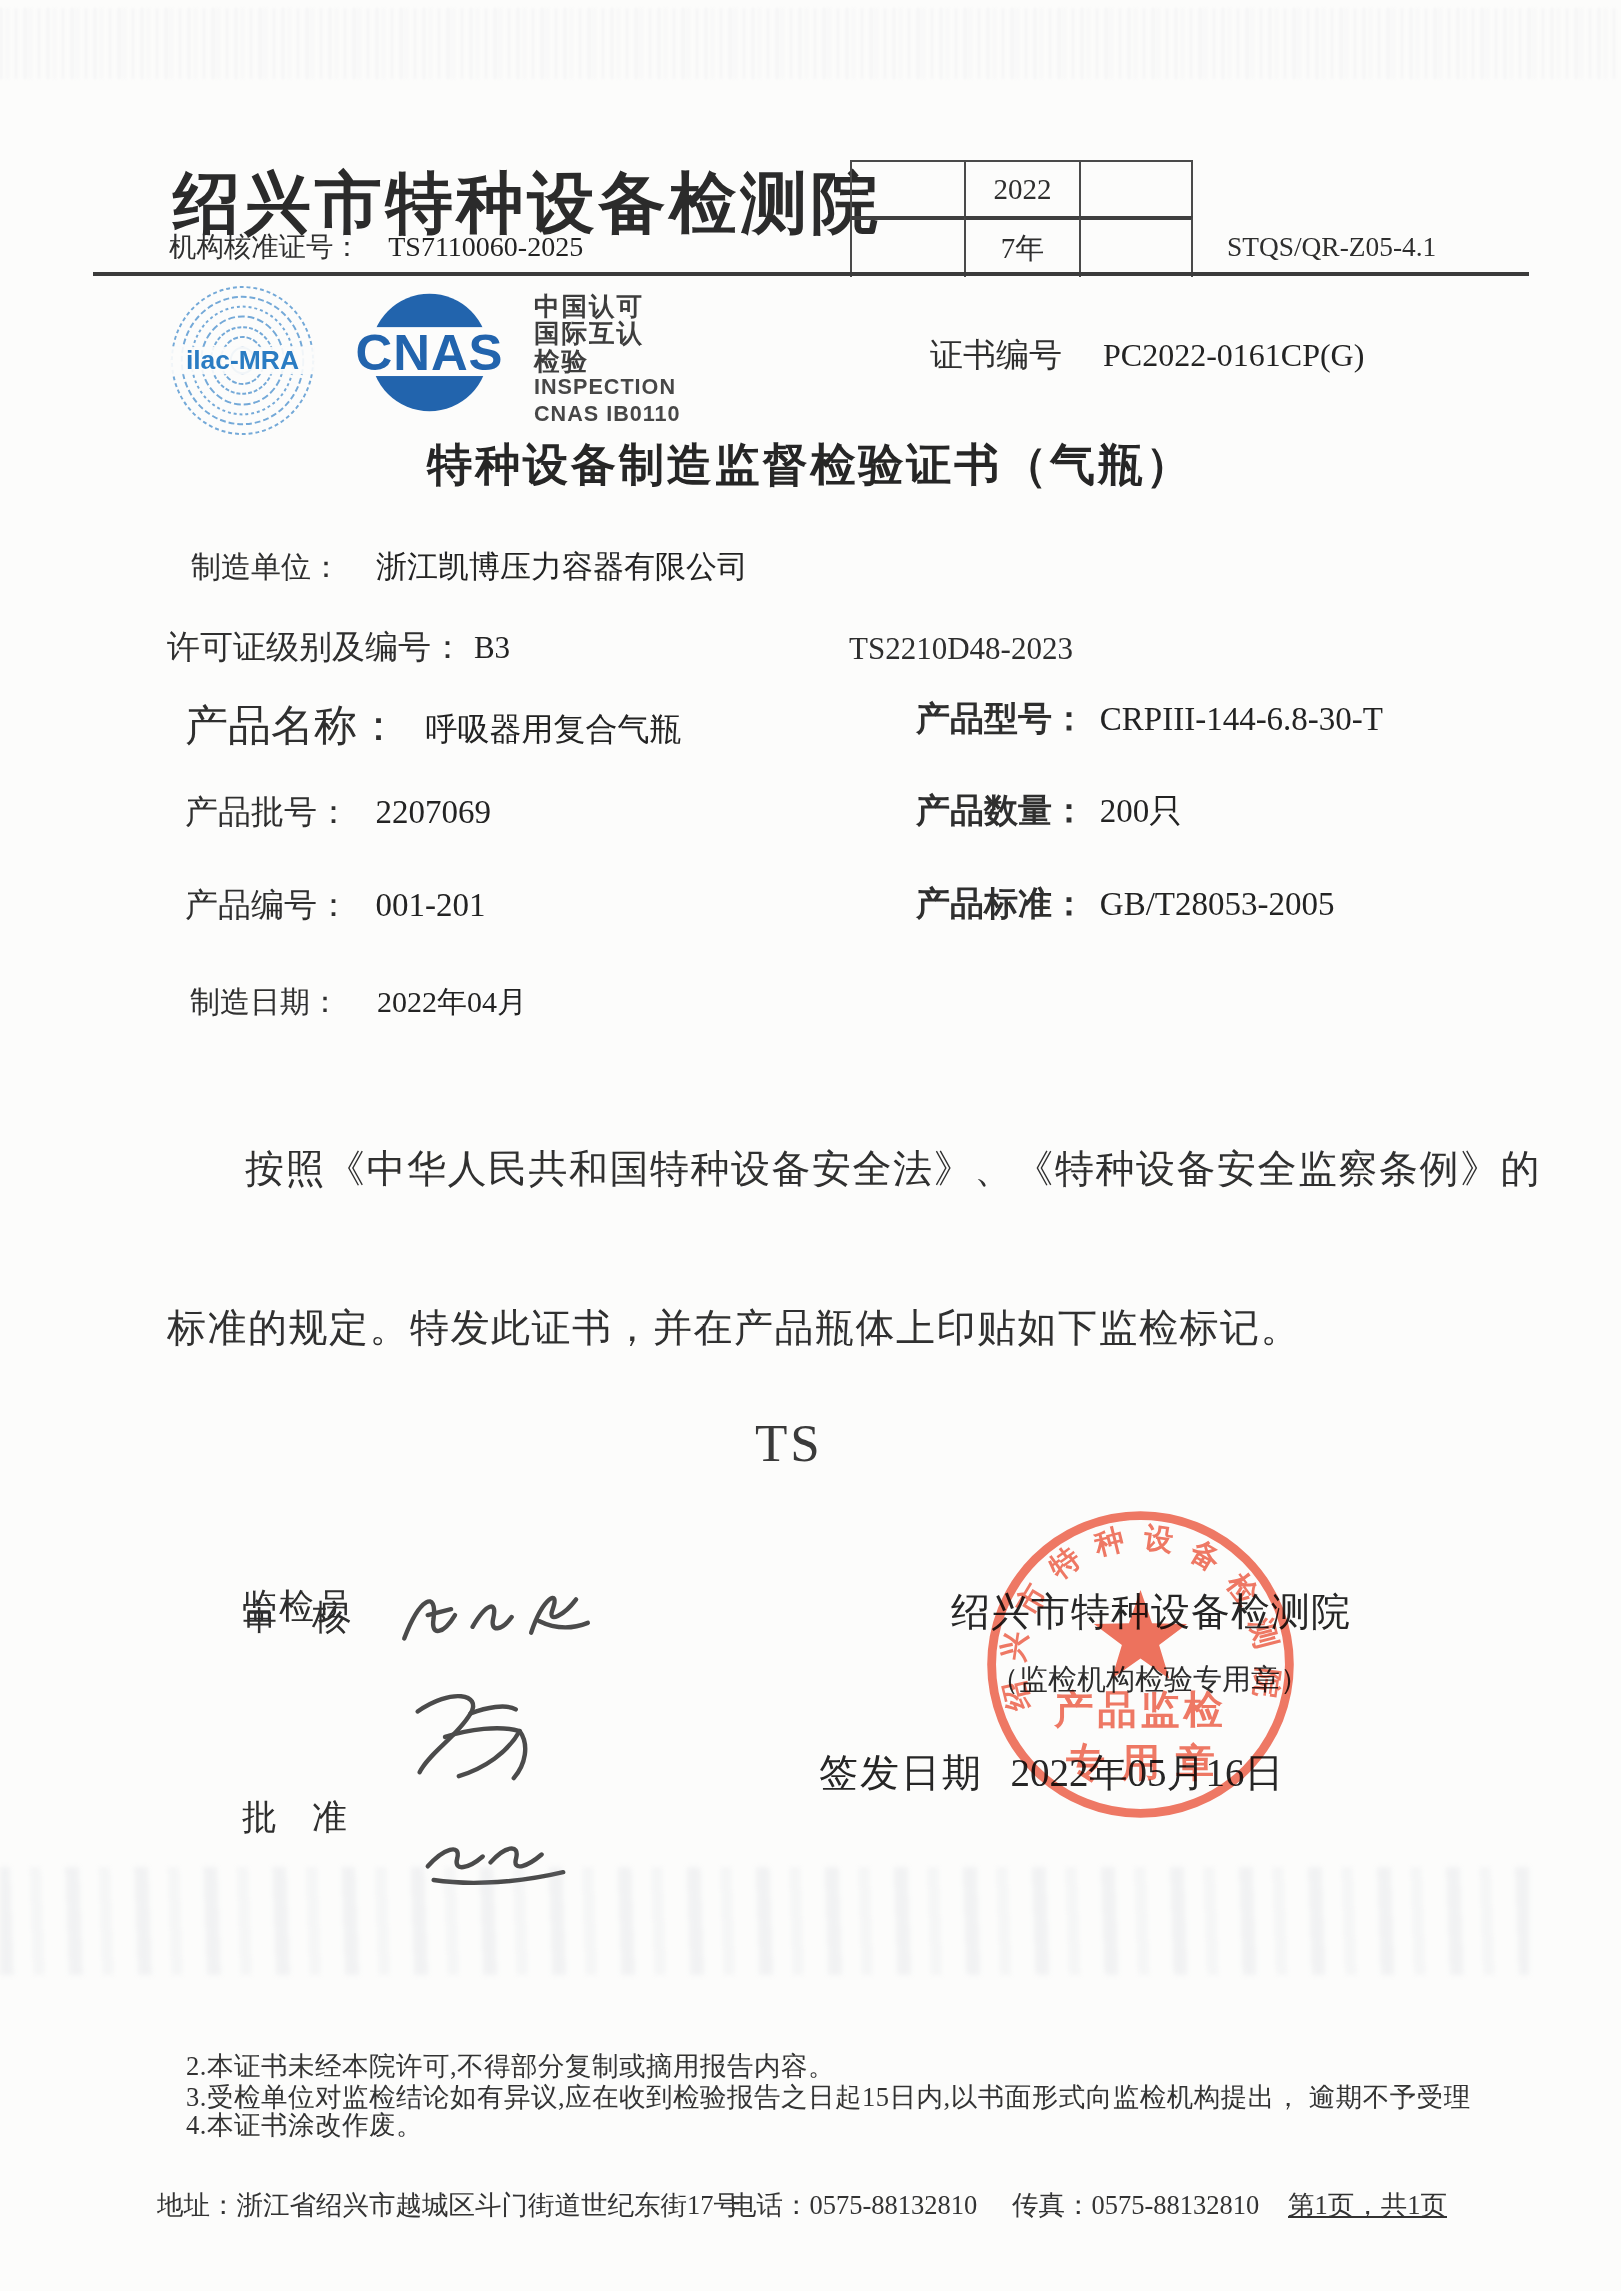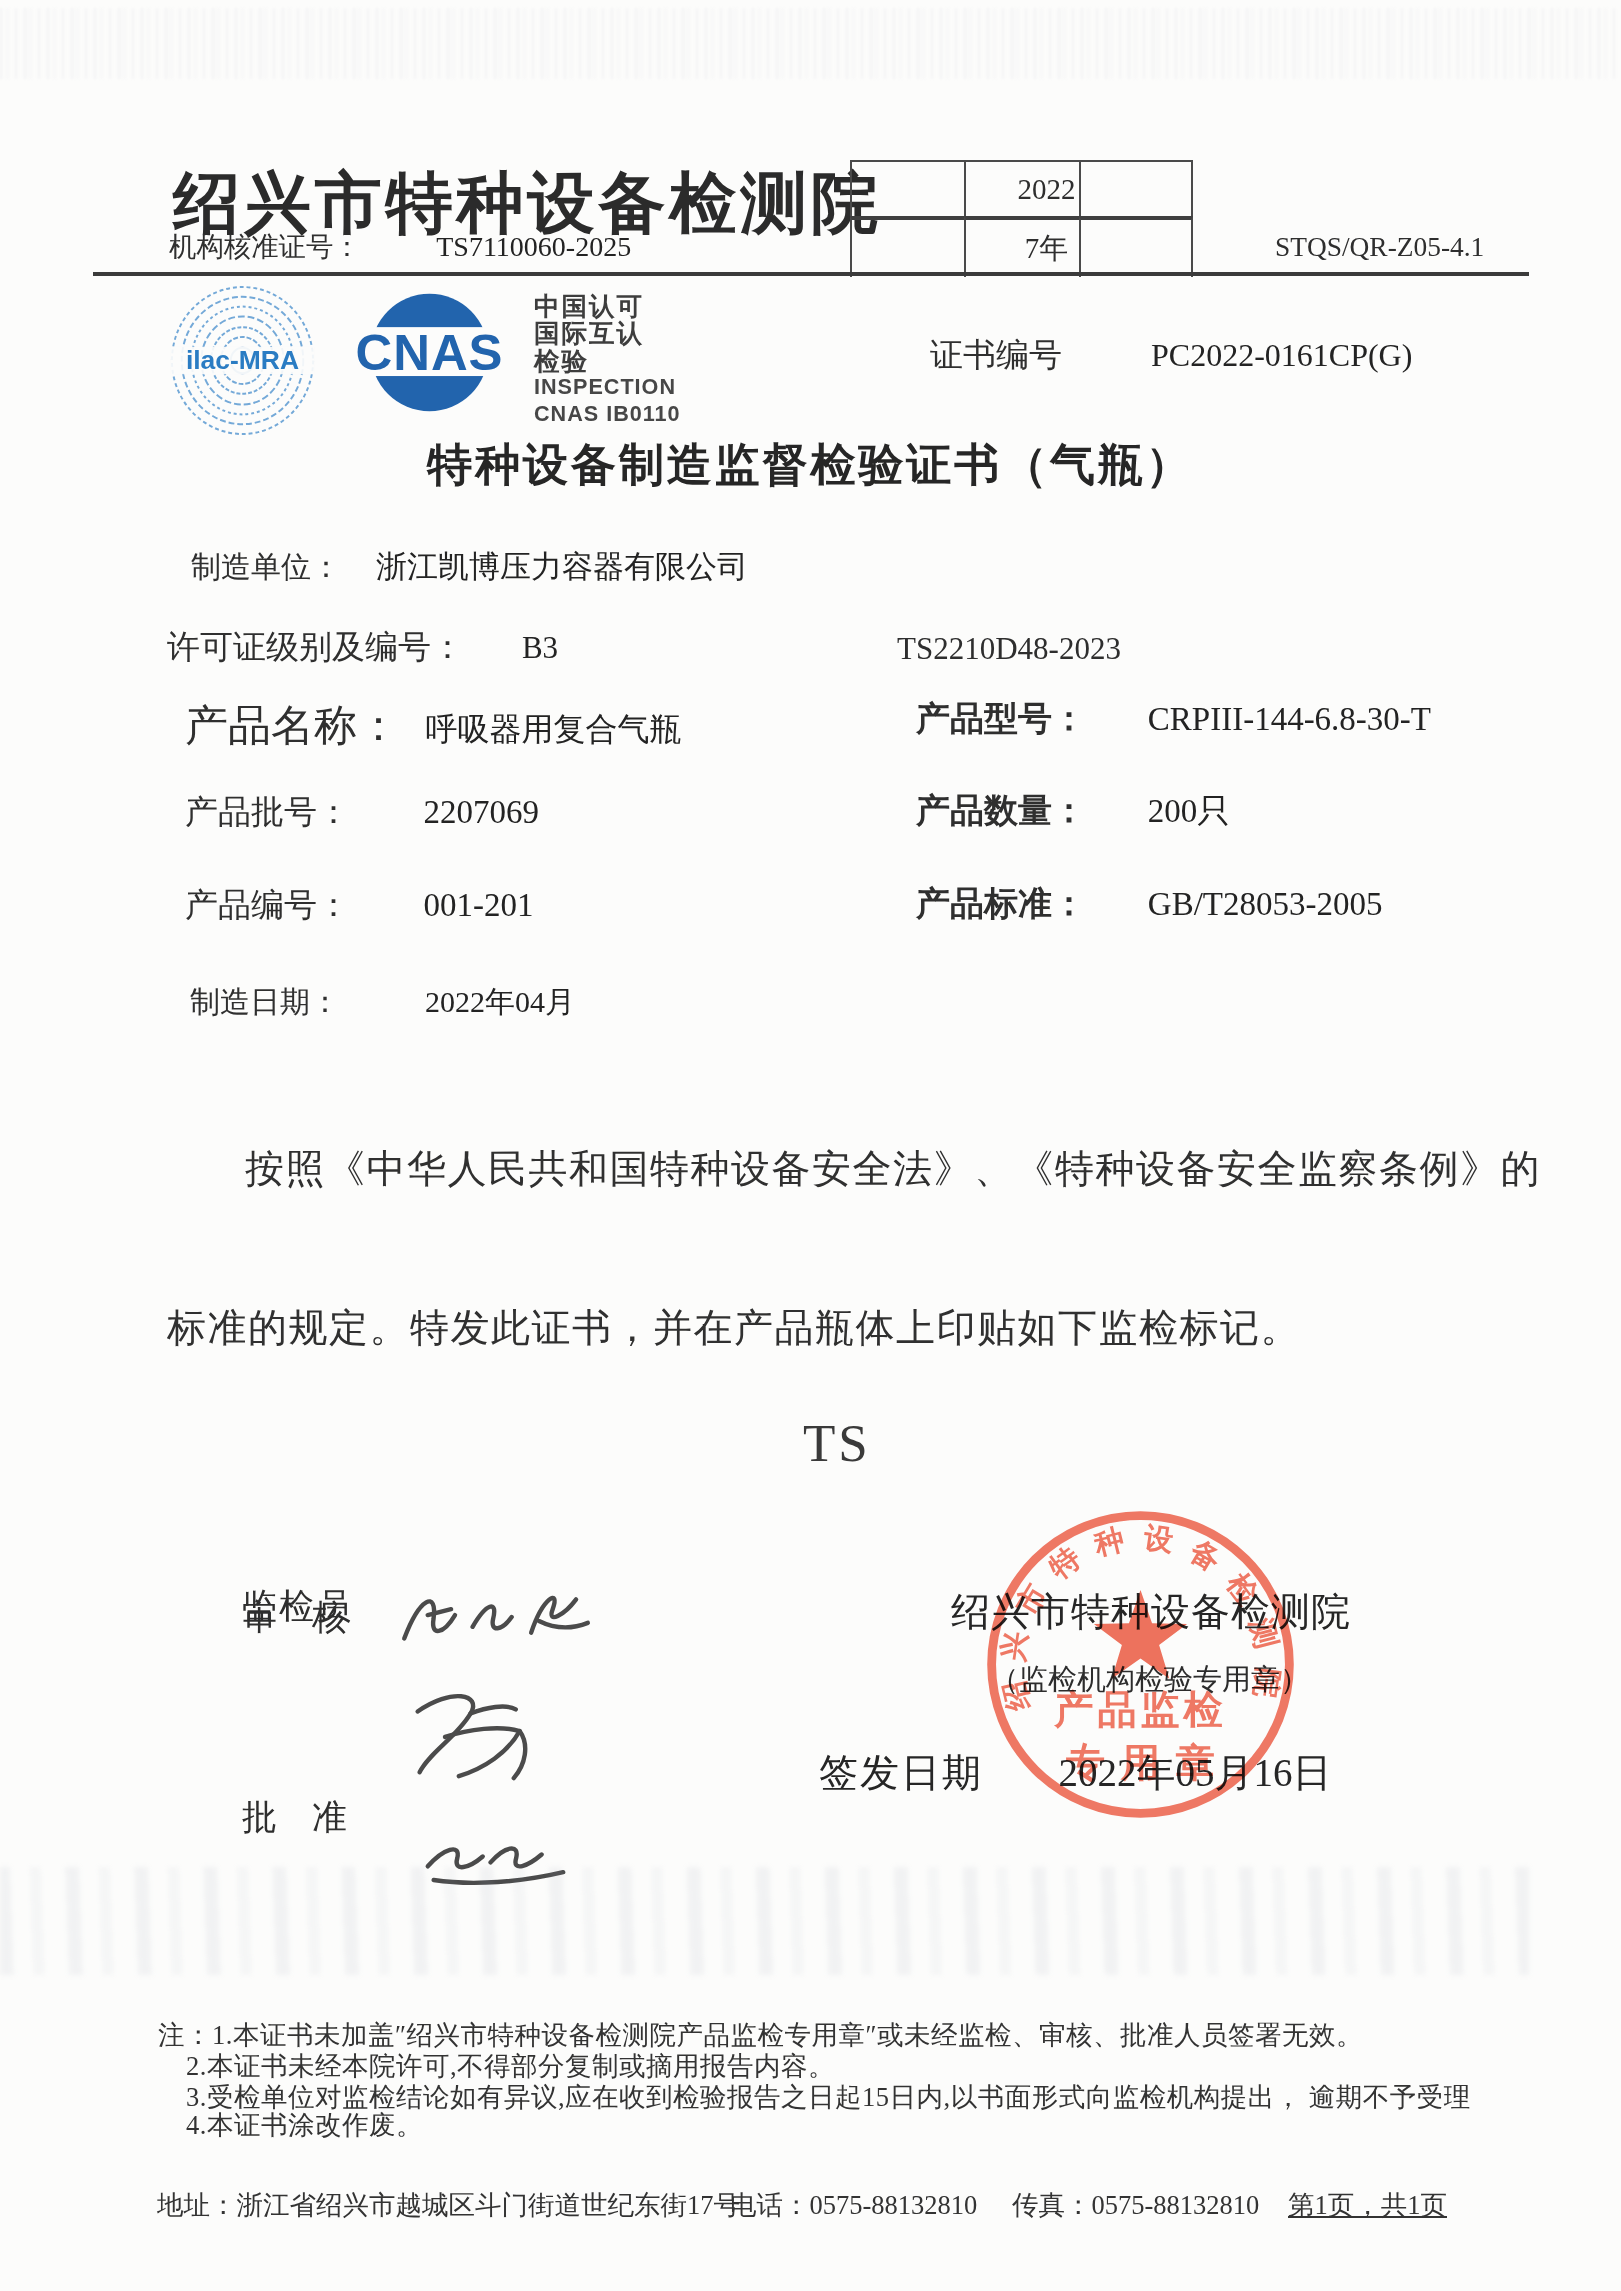--- a/index.html
+++ b/index.html
@@ -8,21 +8,21 @@
     width:1621px;height:2292px;
     margin:0 auto;
     background:#fcfcfb;
     overflow:hidden;
     color:#2e2e2e;
     font-family:"Liberation Serif","DejaVu Serif",serif;
   }
   .abs{position:absolute;white-space:nowrap;line-height:1;}
   .cjk{font-family:"Liberation Serif","DejaVu Serif",serif;}
   .hei{font-family:"Liberation Sans","DejaVu Sans",sans-serif;font-weight:700;}
-  .num{font-family:"Liberation Serif","DejaVu Serif",serif;padding-left:48px;}
+  .num{font-family:"Liberation Serif","DejaVu Serif",serif;}
   .scan-noise{
     left:0;width:1621px;
     background:repeating-linear-gradient(90deg,
       rgba(150,156,175,.22) 0 2px, rgba(255,255,255,0) 2px 5.9px,
       rgba(150,156,175,.10) 5.9px 8.8px, rgba(255,255,255,0) 8.8px 14.7px,
       rgba(150,156,175,.16) 14.7px 16.7px, rgba(255,255,255,0) 16.7px 23.5px);
     filter:blur(1.5px);
   }
   .inst-title{font-size:67px;letter-spacing:3.9px;color:#2b2b2b;}
   .year-table{left:850px;top:160px;width:343px;height:115px;border-top:2.9px solid #4a4a4a;
@@ -197,23 +197,20 @@
     <text font-size="30" font-weight="700" fill="#ef6650" font-family="'Liberation Serif','DejaVu Serif',serif">
       <textPath href="#ringArc" startOffset="8" textLength="452" lengthAdjust="spacing">绍兴市特种设备检测院</textPath>
     </text>
     <polygon fill="#ee5f47" points="170,94 181.8,127.8 217.6,128.6 189,150.2 199.4,184.5 170,164 140.6,184.5 151,150.2 122.4,128.6 158.2,127.8"></polygon>
     <text x="170" y="230" text-anchor="middle" font-size="40" font-weight="700" fill="#ef6650" letter-spacing="4" font-family="'Liberation Serif','DejaVu Serif',serif">产品监检</text>
     <text x="178" y="284" text-anchor="middle" font-size="40" font-weight="700" fill="#ef6650" letter-spacing="16" font-family="'Liberation Serif','DejaVu Serif',serif">专用章</text>
   </svg>
 
   <div class="abs ghost"></div>
 
-  <div class="abs" style="left:158px;top:2022px;">
-    <span class="note cjk">注：</span><span class="note cjk">1.本证书未加盖″绍兴市特种设备检测院产品监检专用章″或未经监检、审核、批准人员签署无效。</span>
-  </div>
   <div class="abs note cjk" style="left:186px;top:2053px;">2.本证书未经本院许可,不得部分复制或摘用报告内容。</div>
   <div class="abs note cjk" style="left:186px;top:2084px;">3.受检单位对监检结论如有异议,应在收到检验报告之日起15日内,以书面形式向监检机构提出， 逾期不予受理</div>
   <div class="abs note cjk" style="left:186px;top:2112px;">4.本证书涂改作废。</div>
 
   <div class="abs footer-item cjk" style="left:157px;top:2192px;">地址：浙江省绍兴市越城区斗门街道世纪东街17号</div>
   <div class="abs footer-item cjk" style="left:730px;top:2192px;">电话：0575-88132810</div>
   <div class="abs footer-item cjk" style="left:1012px;top:2192px;">传真：0575-88132810</div>
   <div class="abs footer-item cjk" style="left:1288px;top:2192px;text-decoration:underline;">第1页，共1页</div>
 
 </div>

